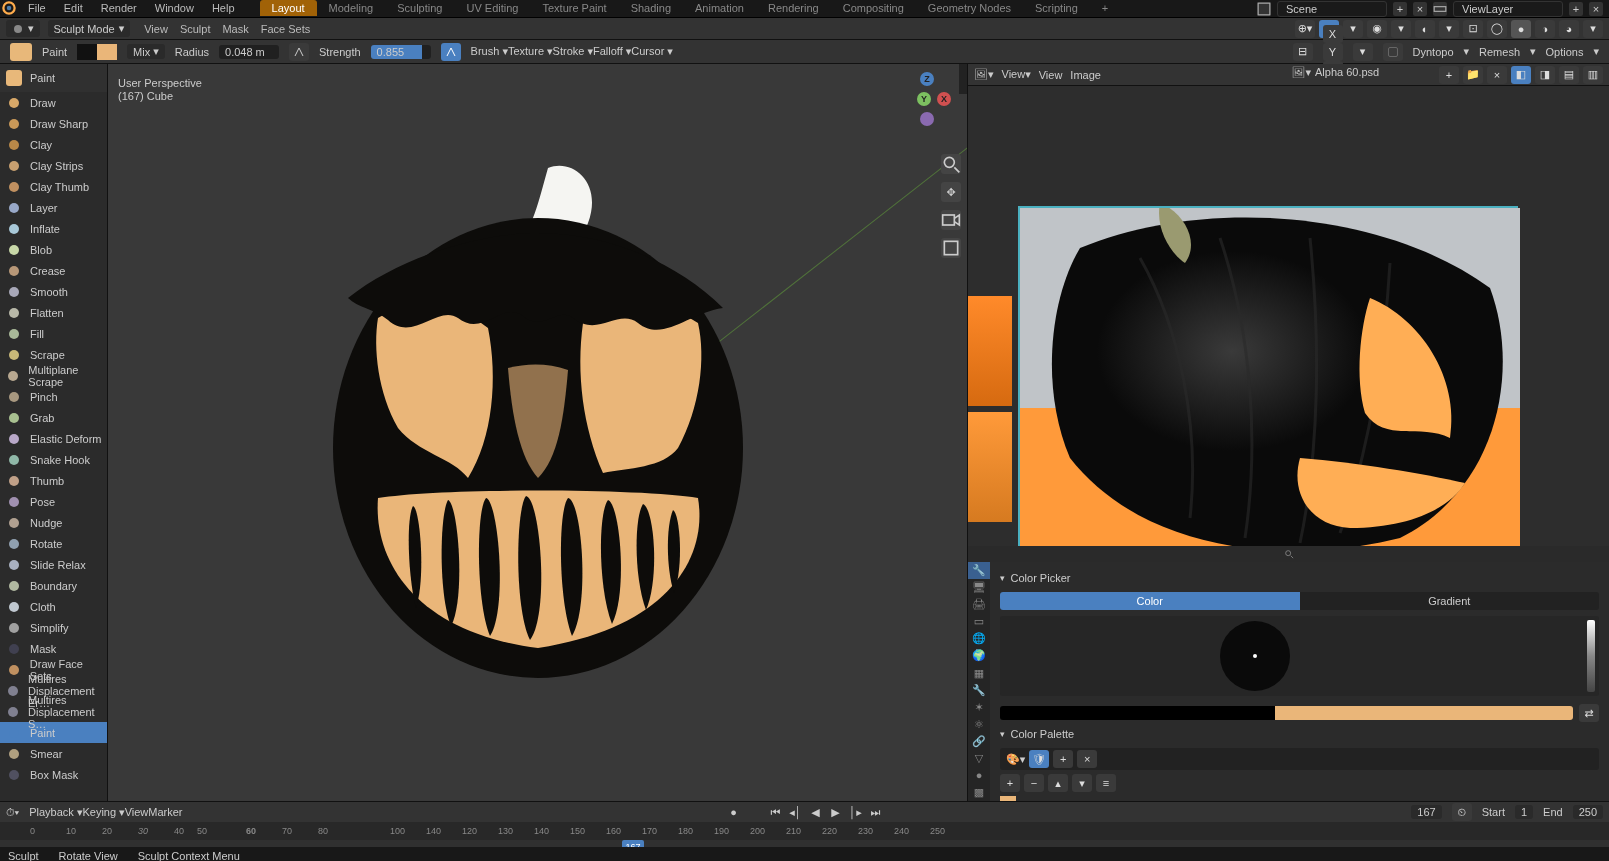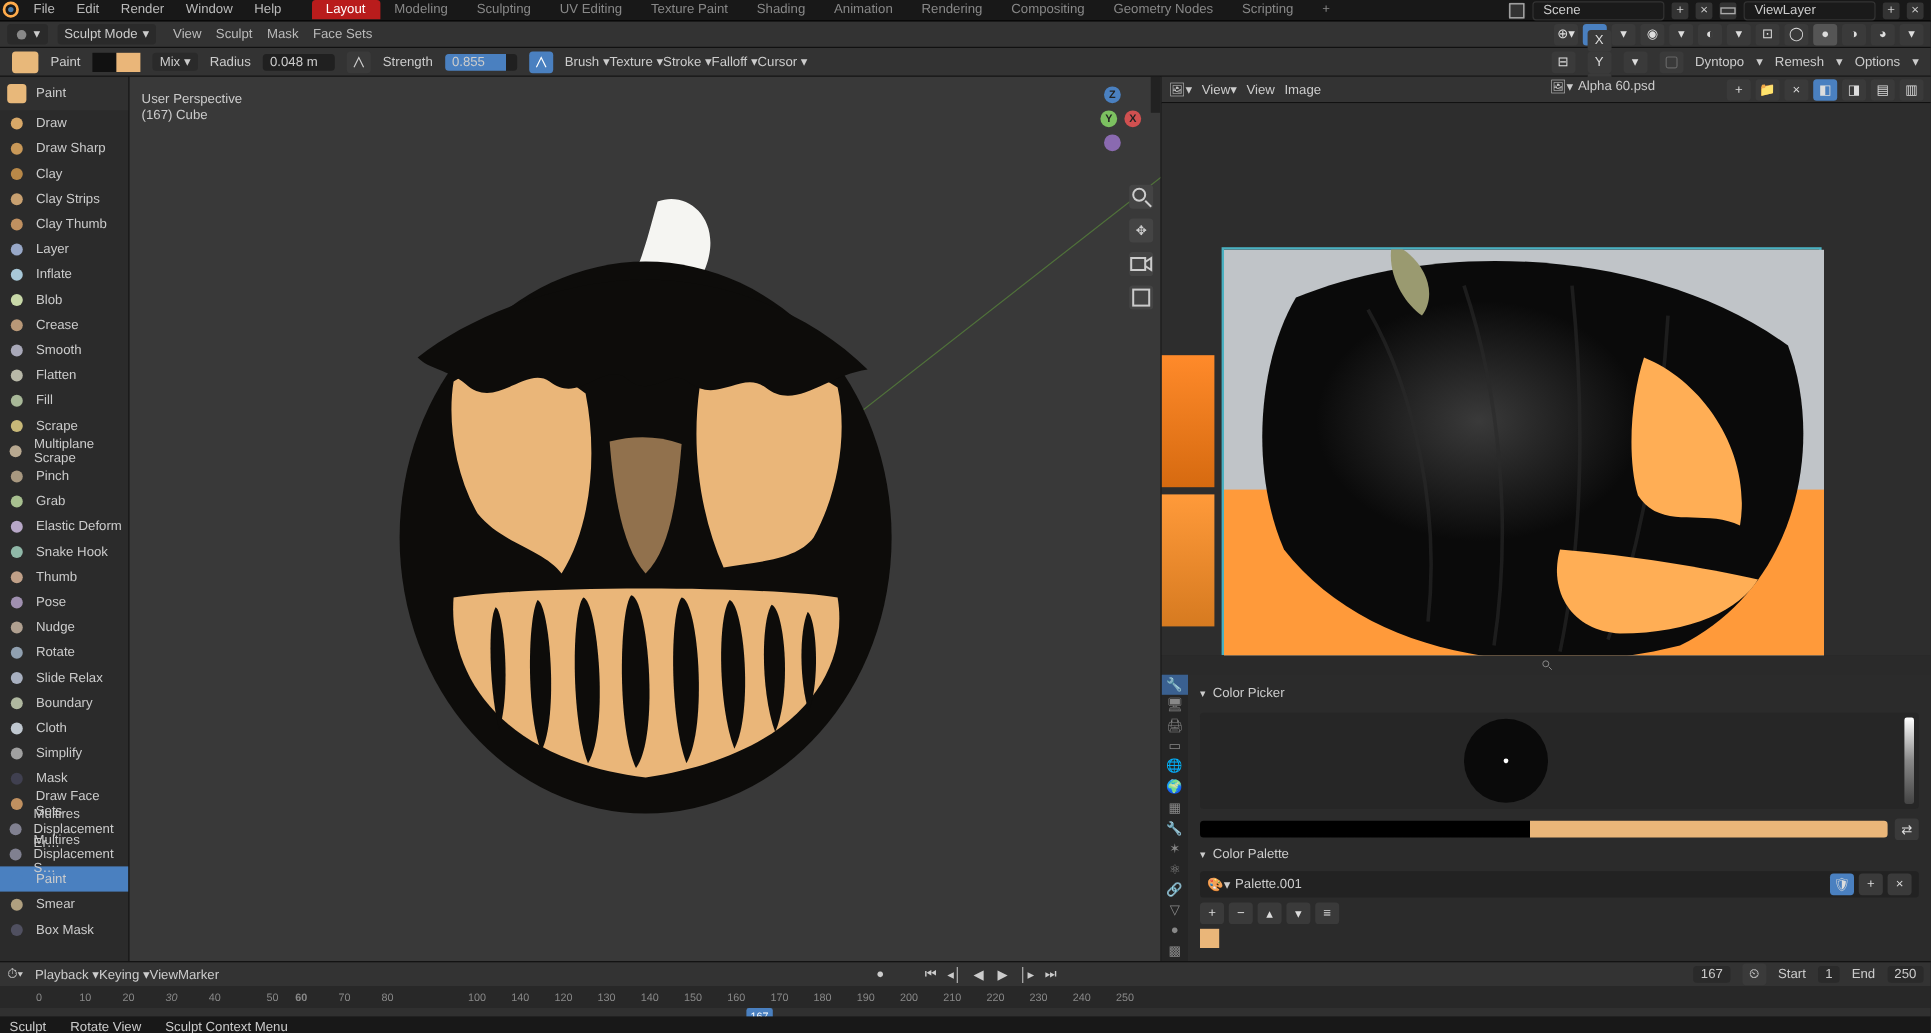--- a/index.html
+++ b/index.html
@@ -5,21 +5,21 @@
 * { margin:0; padding:0; box-sizing:border-box; font-family:sans-serif; font-size:11px; color:#ccc; user-select:none; }
 body { background:#232323; width:1609px; height:861px; overflow:hidden; position:relative; }
 
 
 .topbar { height:18px; background:#181818; display:flex; align-items:flex-end; border-bottom:1px solid #000; }
 .topbar .left { display:flex; align-items:center; gap:2px; }
 .topbar .logo { width:18px; height:18px; display:flex; align-items:center; justify-content:center; color:#ffac4c; }
 .topbar .menuitem { padding:2px 8px; color:#bbb; }
 .topbar .tabs { display:flex; margin-left:15px; }
 .topbar .tab { padding:2px 12px; color:#888; }
-.topbar .tab.active { background:#b91c1c; color:#fff; border-top-left-radius:3px; border-top-right-radius:3px; }
+.topbar .tab.active { background:#a16207; color:#fff; border-top-left-radius:3px; border-top-right-radius:3px; }
 .topbar .right { margin-left:auto; display:flex; align-items:center; gap:6px; padding-right:6px; }
 .topbar .scene-slot { background:#1a1a1a; border:1px solid #333; border-radius:3px; padding:1px 8px; display:flex; align-items:center; gap:6px; width:110px; }
 .topbar .icon-sq { width:14px; height:14px; background:#333; border-radius:2px; display:flex; align-items:center; justify-content:center; }
 
 
 .subheader { height:22px; background:#333; display:flex; align-items:center; border-bottom:1px solid #111; }
 .subheader .hdr-left { display:flex; align-items:center; gap:8px; padding-left:6px; }
 .subheader .dd { padding:2px 6px; background:#2a2a2a; border-radius:3px; display:flex; align-items:center; gap:4px; }
 .subheader .menutext { padding:2px 6px; color:#bbb; }
 .subheader .hdr-right { margin-left:auto; display:flex; align-items:center; gap:4px; padding-right:6px; }
@@ -633,37 +633,40 @@
         <div class="prop-tab">🔗</div>
         <div class="prop-tab">▽</div>
         <div class="prop-tab">●</div>
         <div class="prop-tab">▩</div>
       </div>
       <div class="prop-body">
         <div class="panel-hdr">
             <span class="caret">▾</span>
             <span>Color Picker</span>
           </div>
+        <div class="color-grad-row">
+          <div class="cg-half active">Color</div>
+          <div class="cg-half">Gradient</div>
+        </div>
         <div class="picker-area">
           <div class="picker-circle">
               <div class="picker-dot"></div>
             </div>
           <div class="hue-bar"></div>
         </div>
         <div style="display:flex;gap:6px;align-items:center">
           <div class="grad-bar" style="flex:1"></div>
           <div class="ovl-btn">⇄</div>
         </div>
         <div class="panel-hdr">
             <span class="caret">▾</span>
             <span>Color Palette</span>
           </div>
         <div class="palette-row">
           <span>🎨▾</span>
-          <span style="flex:1">Palette.001</span>
           <span class="ovl-btn" style="background:#4a80c0">🛡</span>
           <span class="ovl-btn">+</span>
           <span class="ovl-btn">×</span>
         </div>
         <div style="display:flex;gap:4px;align-items:center">
           <div class="ovl-btn">+</div>
           <div class="ovl-btn">−</div>
           <div class="ovl-btn">▴</div>
           <div class="ovl-btn">▾</div>
           <div class="ovl-btn">≡</div>
@@ -705,21 +708,21 @@
           <span>250</span>
         </div>
     </div>
   </div>
   <div class="tl-ruler" id="tl-ruler">
       <div class="tick" style="left: 30px;">0</div>
       <div class="tick" style="left: 66px;">10</div>
       <div class="tick" style="left: 102px;">20</div>
       <div class="tick" style="left: 138px; font-style: italic;">30</div>
       <div class="tick" style="left: 174px;">40</div>
-      <div class="tick" style="left: 222px;">50</div>
+      <div class="tick" style="left: 197px;">50</div>
       <div class="tick" style="left: 246px; font-weight: bold;">60</div>
       <div class="tick" style="left: 282px;">70</div>
       <div class="tick" style="left: 318px;">80</div>
       <div class="tick" style="left: 354px; margin-top: 48px;">90</div>
       <div class="tick" style="left: 390px;">100</div>
       <div class="tick" style="left: 426px;">140</div>
       <div class="tick" style="left: 462px;">120</div>
       <div class="tick" style="left: 498px;">130</div>
       <div class="tick" style="left: 534px;">140</div>
       <div class="tick" style="left: 570px;">150</div>

